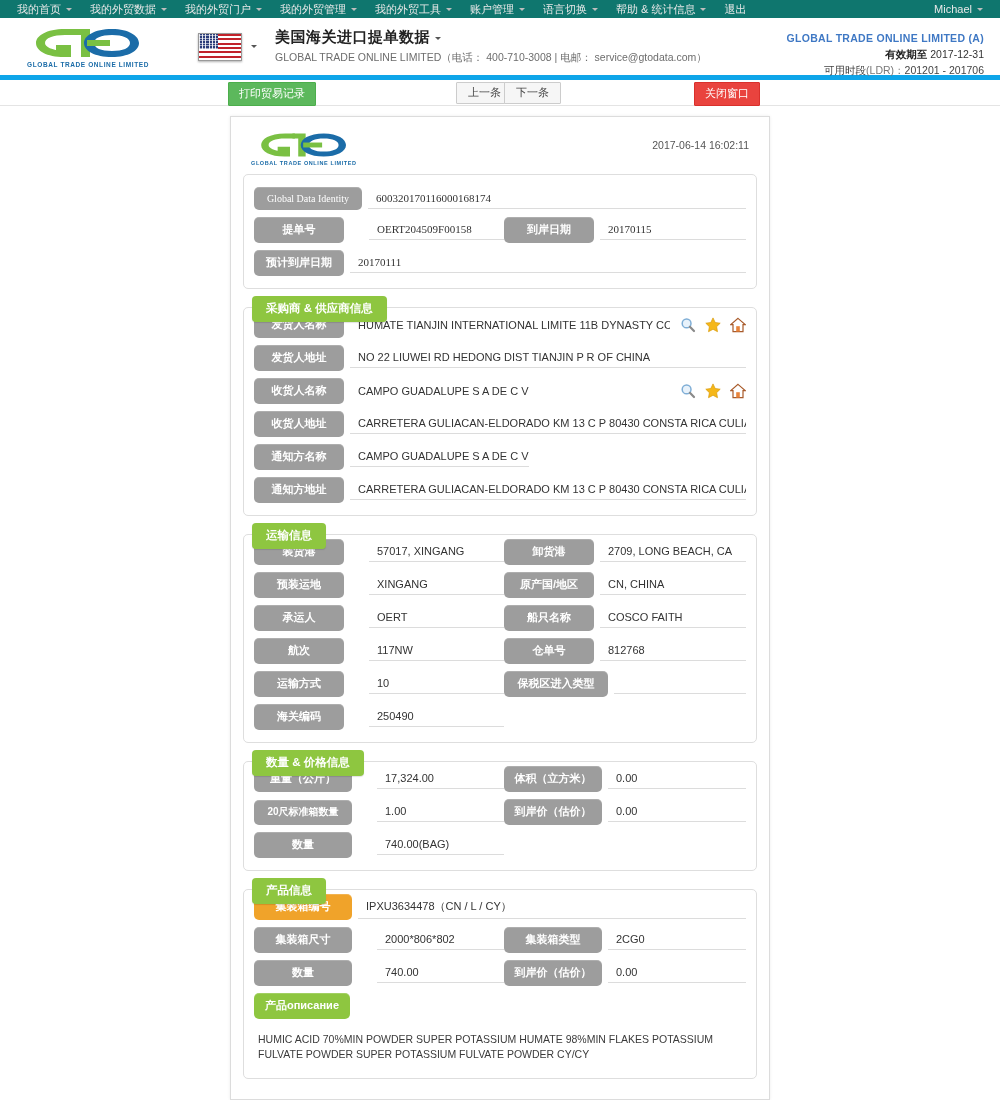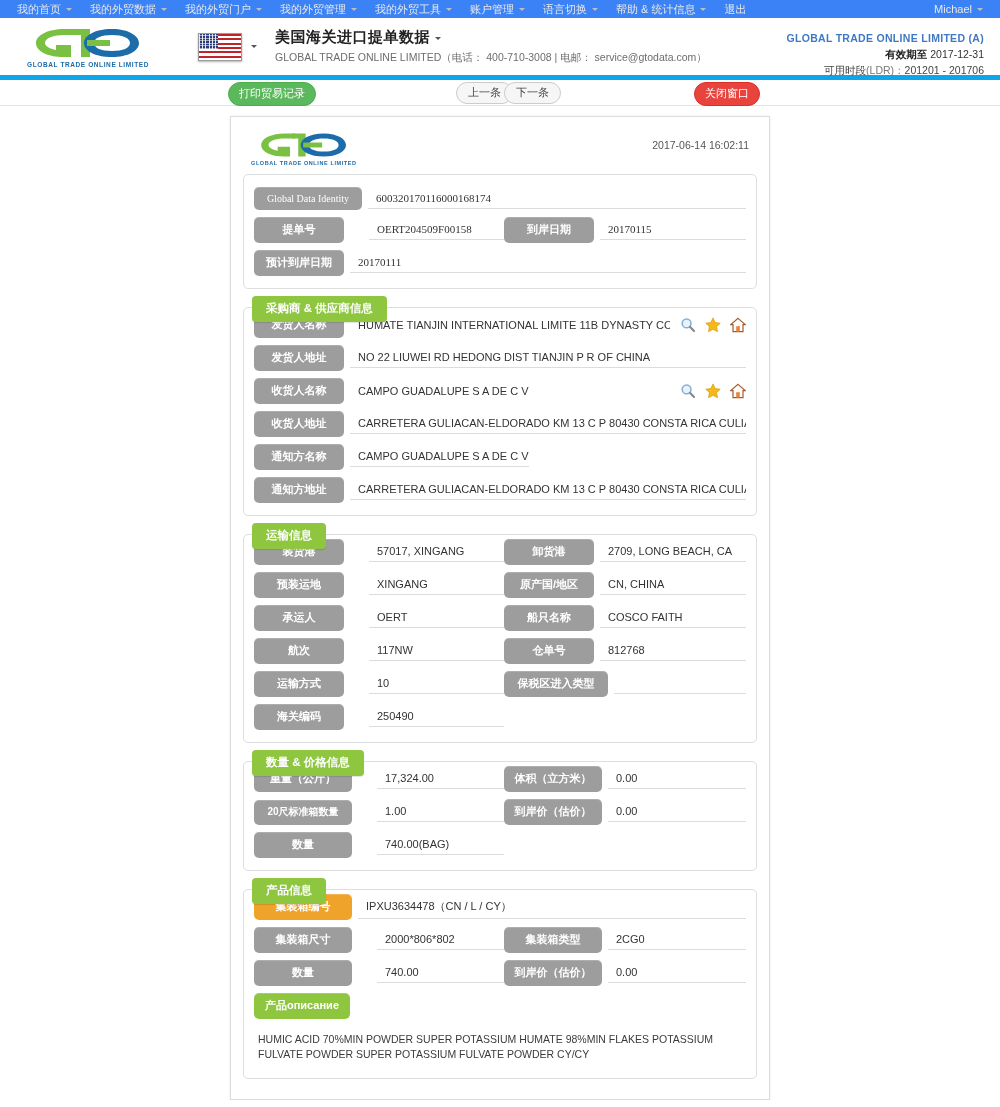--- a/index.html
+++ b/index.html
@@ -9,21 +9,21 @@
     background: #ffffff;
     font-family: "Liberation Sans", "DejaVu Sans", sans-serif;
     font-size: 12px;
     color: #333;
   }
   .page { width: 1000px; position: relative; }
 
   
   .topnav {
     height: 18px;
-    background: #3b82f6;
+    background: #0f766e;
     display: flex;
     align-items: center;
     padding: 0 8px;
     color: #e8e8e8;
     font-size: 11px;
     white-space: nowrap;
   }
   .topnav .nav-item {
     padding: 0 9px;
     color: #e8e8e8;
@@ -91,21 +91,21 @@
 
   
   .toolbar {
     height: 26px; position: relative;
     border-bottom: 1px solid #e4e4e4;
     background: #fff;
   }
   .btn {
     position: absolute; top: 2px;
     font-size: 11px; line-height: 1; padding: 5px 10px 6px;
-    border-radius: 12px; border: 1px solid transparent;
+    border-radius: 1px; border: 1px solid transparent;
     cursor: pointer; color: #fff; white-space: nowrap;
   }
   .btn-green { background: #5cb85c; border-color: #4cae4c; left: 228px; }
   .btn-red   { background: #e9433e; border-color: #d9302c; right: 240px; }
   .btn-gray  {
     background: #f6f6f6; border: 1px solid #cccccc; color: #444;
     padding: 4px 11px 5px;
   }
   .btn-prev { left: 456px; }
   .btn-next { left: 504px; }

